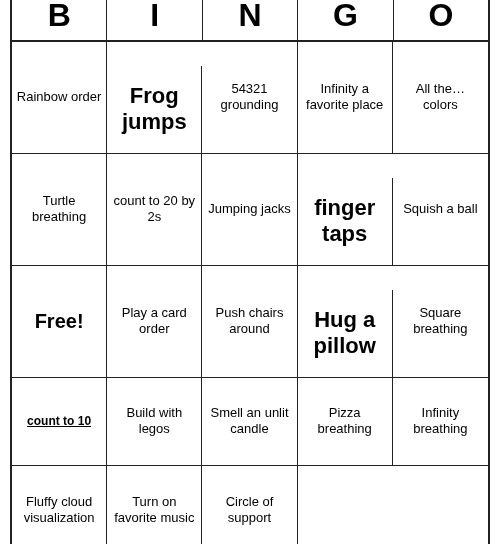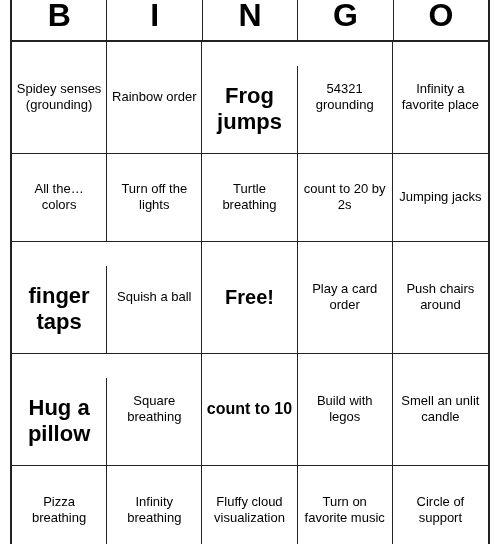--- a/index.html
+++ b/index.html
@@ -57,43 +57,42 @@
     .bingo-cell.large-text {
       font-size: 22px;
       font-weight: bold;
       margin-top: 24px;
     }
     .bingo-cell.free {
       font-size: 20px;
       font-weight: bold;
     }
     .bingo-cell.medium-text {
-      font-size: 16px;
+      font-size: 12px;
       font-weight: bold;
+      text-decoration: underline;
     }
   </style>
 </head>
 <body>
 
 <div class="bingo-card">
   <div class="bingo-header">
   <div class="bingo-header-cell">B</div>
       <div class="bingo-header-cell">I</div>
       <div class="bingo-header-cell">N</div>
       <div class="bingo-header-cell">G</div>
       <div class="bingo-header-cell">O</div>
     </div>
   <div class="bingo-grid">
-  <div class="bingo-cell">Spidey senses (grounding)</div>
       <div class="bingo-cell">Rainbow order</div>
       <div class="bingo-cell large-text">Frog jumps</div>
       <div class="bingo-cell">54321 grounding</div>
       <div class="bingo-cell">Infinity a favorite place</div>
       <div class="bingo-cell">All the… colors</div>
-      <div class="bingo-cell">Turn off the lights</div>
       <div class="bingo-cell">Turtle breathing</div>
       <div class="bingo-cell">count to 20 by 2s</div>
       <div class="bingo-cell">Jumping jacks</div>
       <div class="bingo-cell large-text">finger taps</div>
       <div class="bingo-cell">Squish a ball</div>
       <div class="bingo-cell free">Free!</div>
       <div class="bingo-cell">Play a card order</div>
       <div class="bingo-cell">Push chairs around</div>
       <div class="bingo-cell large-text">Hug a pillow</div>
       <div class="bingo-cell">Square breathing</div>

